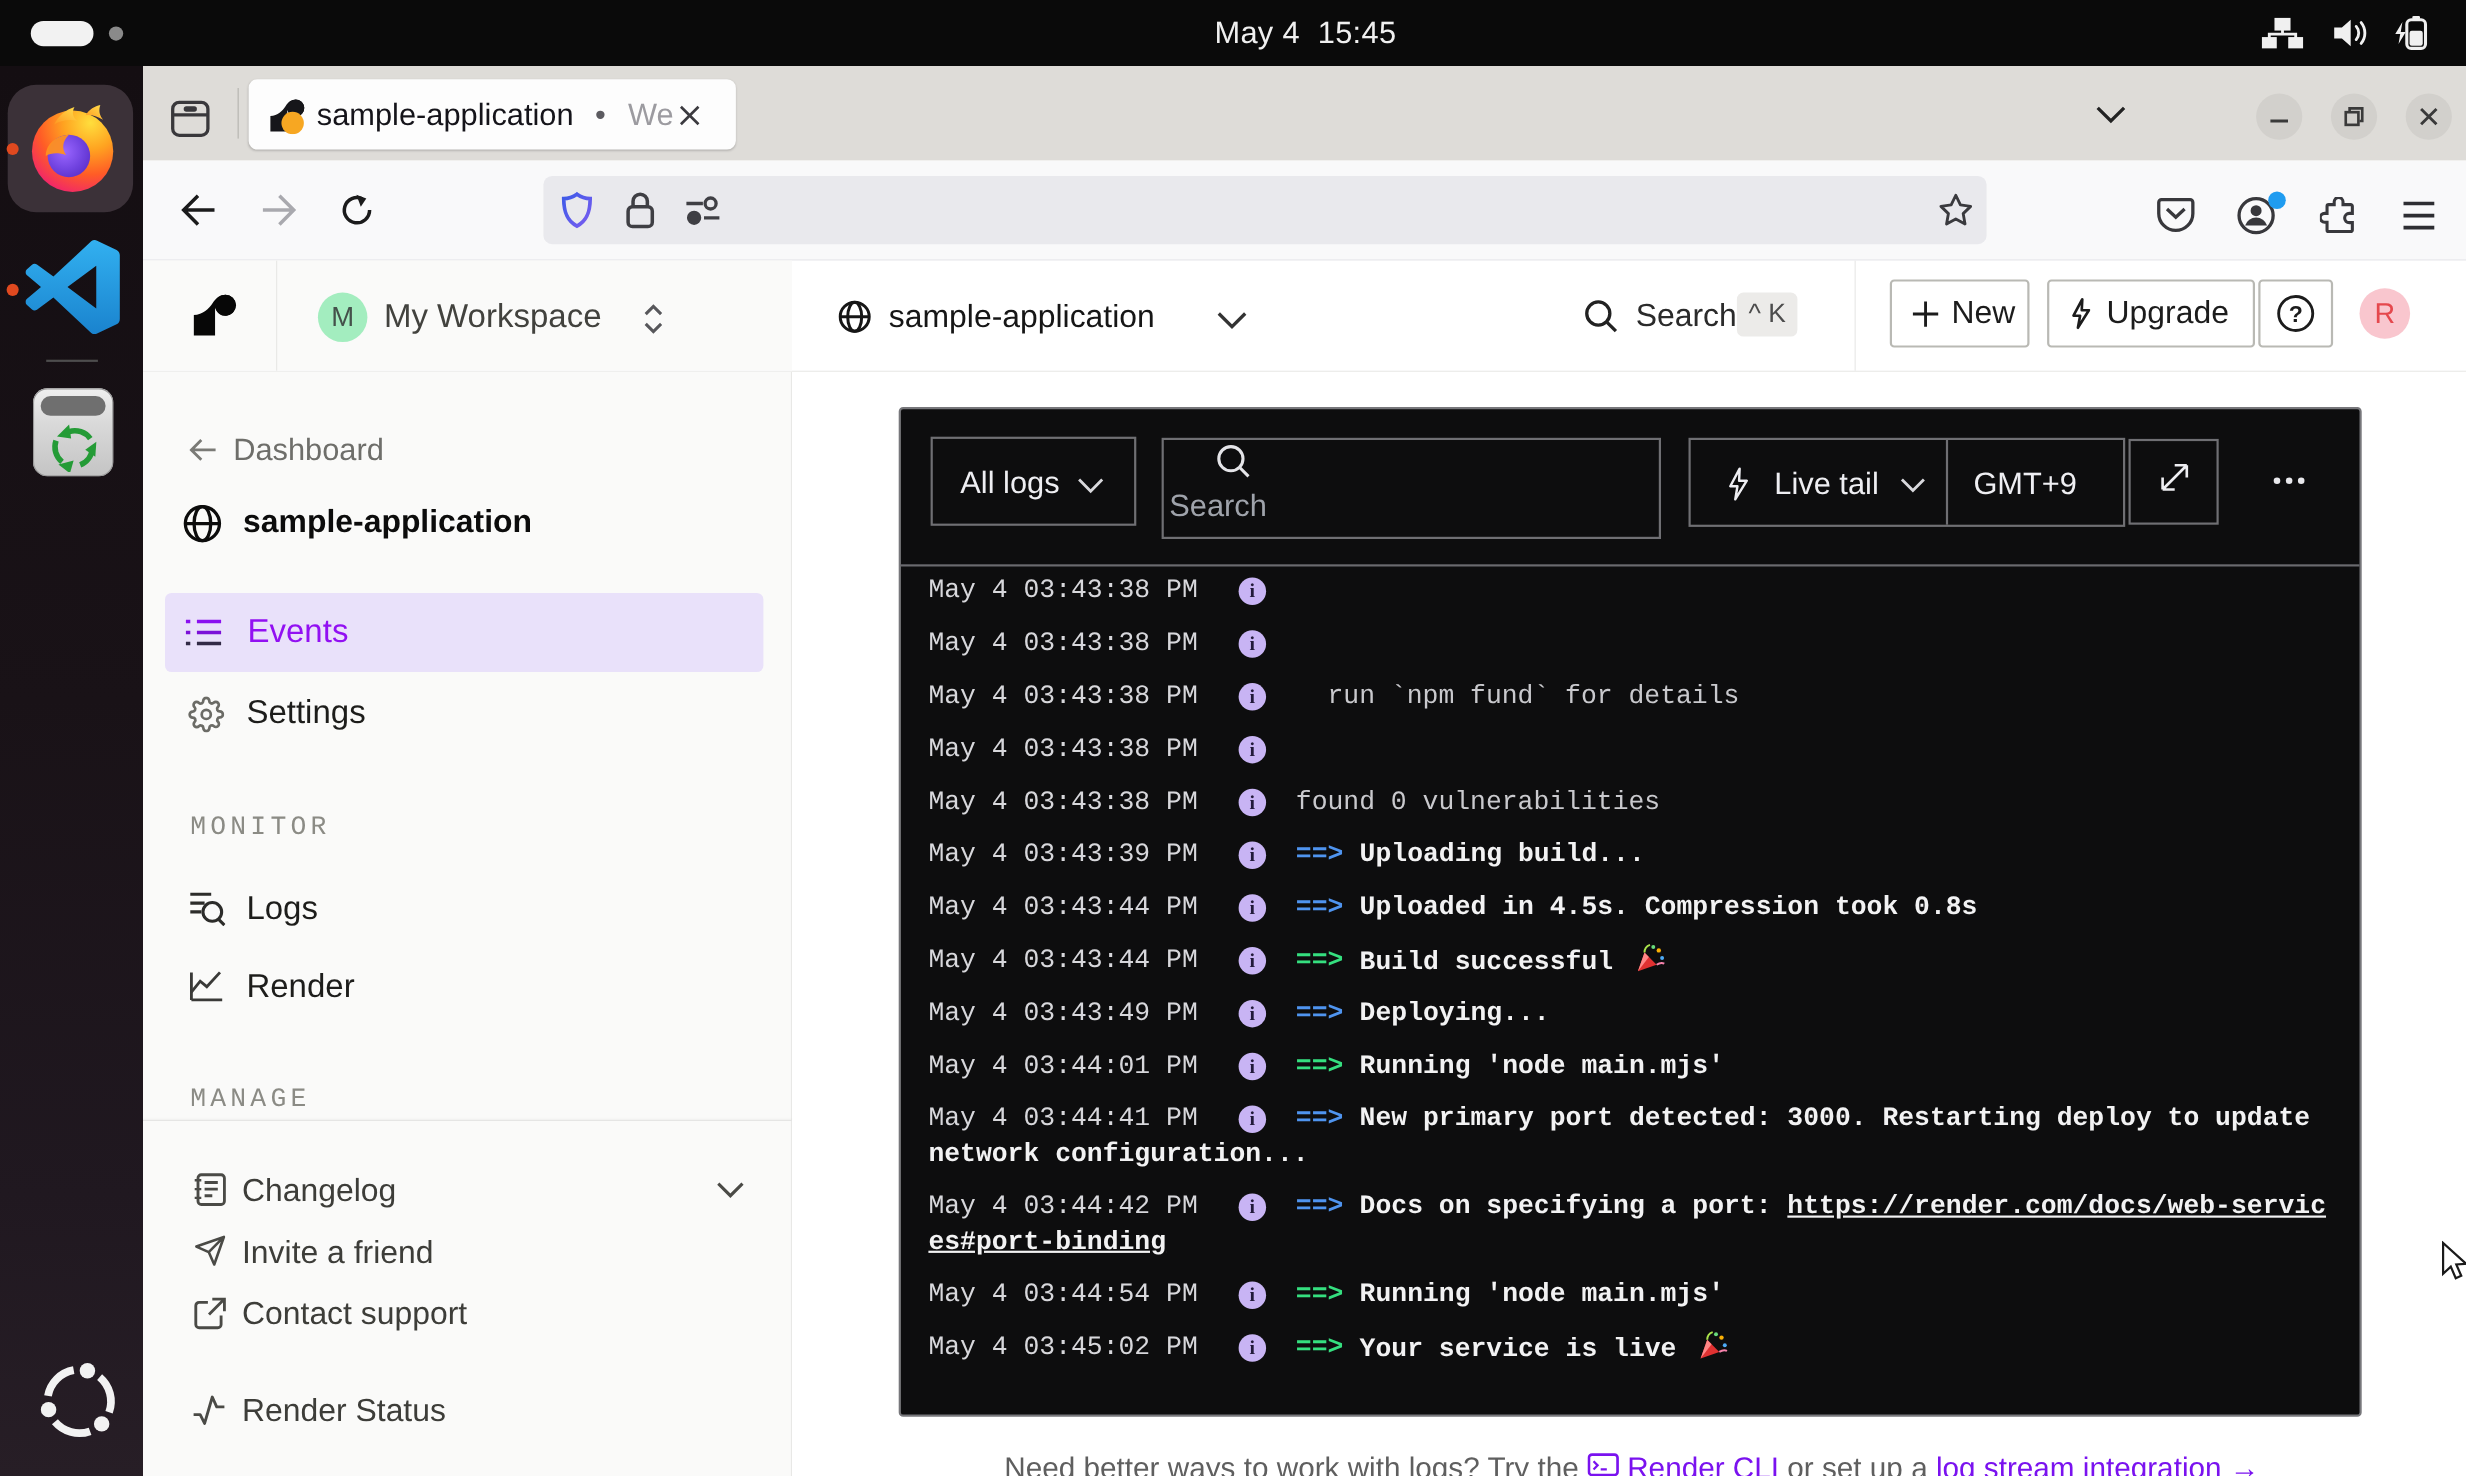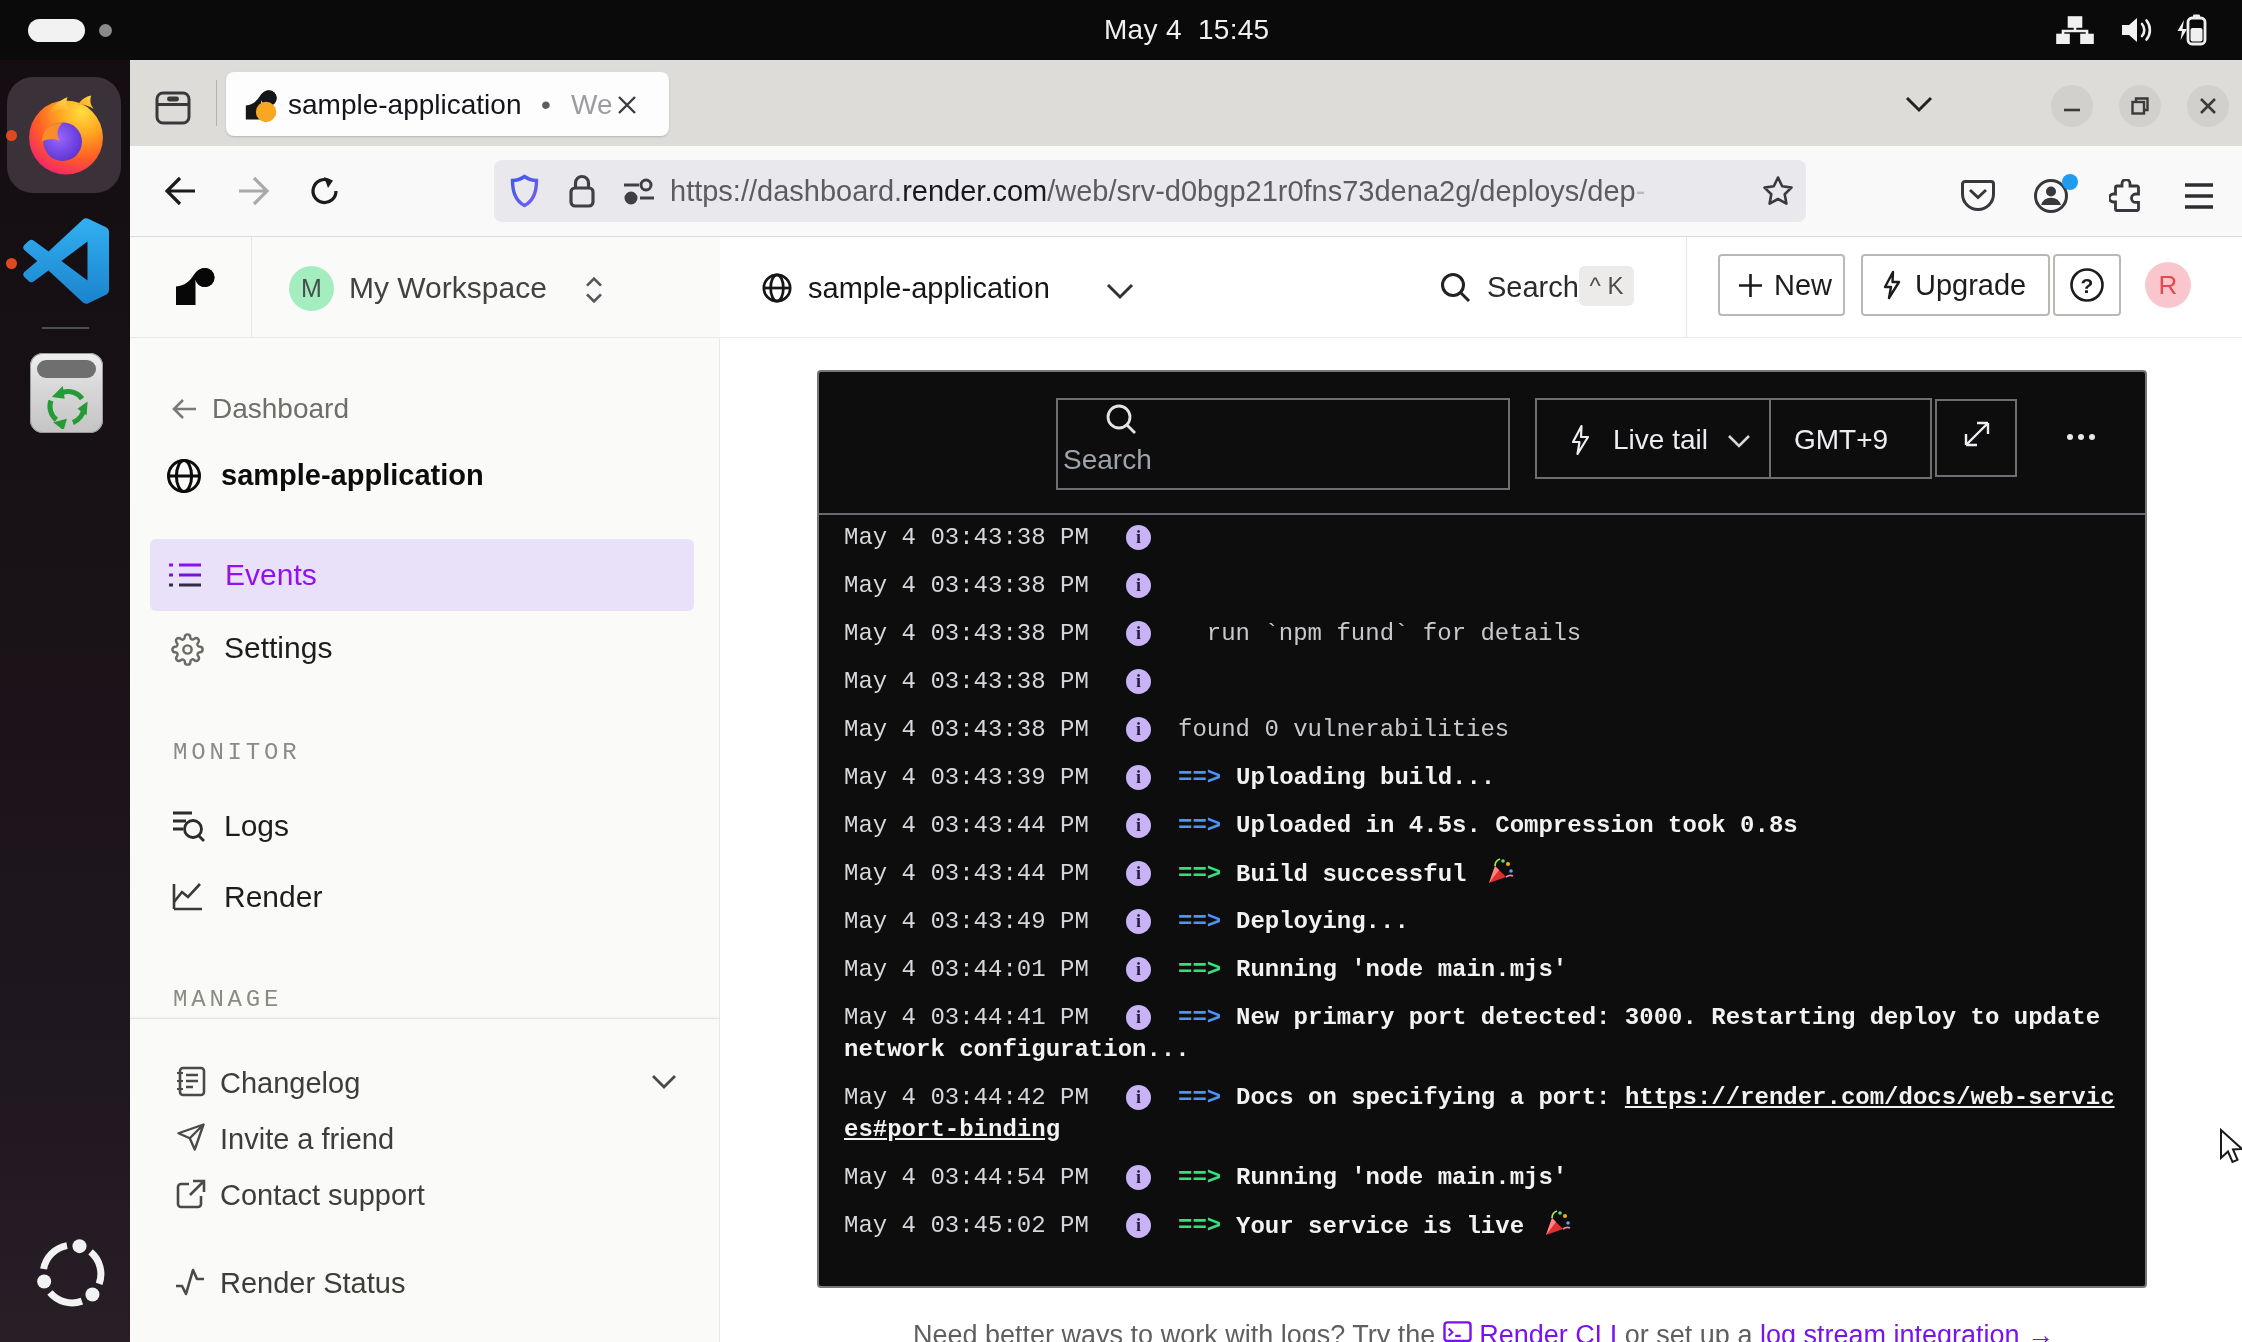--- a/index.html
+++ b/index.html
@@ -208,21 +208,20 @@
         <path d="M8.5 15 V10 a6.5 6.5 0 0 1 13 0 V15" fill="none" stroke="#3f3f44" stroke-width="3.2"></path>
       </svg>
       <svg class="abs" style="left:128px;top:17px;" width="34" height="28" viewBox="0 0 34 28">
         <g stroke="#3f3f44" stroke-width="3" fill="none">
           <path d="M2 8 H17"></path>
             <circle cx="24" cy="8" r="5"></circle>
           <path d="M18 21 H32"></path>
             <circle cx="9" cy="21" r="5" fill="#3f3f44"></circle>
         </g>
       </svg>
-      <div class="abs" style="left:176px;top:15px;font-size:29px;color:#5b5b60;white-space:pre;">https://dashboard.<span style="color:#19191d;">render.com</span>/web/srv-d0bgp21r0fns73dena2g/deploys/dep<span style="color:#b9b9be;">-</span></div>
       <svg class="abs" style="left:1268px;top:15px;" width="32" height="32" viewBox="0 0 32 32">
         <path d="M16 2.5 L20.2 11.3 L29.5 12.6 L22.7 19.2 L24.4 28.6 L16 24 L7.6 28.6 L9.3 19.2 L2.5 12.6 L11.8 11.3 Z" fill="none" stroke="#3a3a3e" stroke-width="2.6" stroke-linejoin="round"></path>
       </svg>
     </div>
     <svg class="abs" style="left:1830px;top:33px;" width="36" height="34" viewBox="0 0 36 34">
       <path d="M5 2.5 H31 a2.5 2.5 0 0 1 2.5 2.5 V15 a15.5 15.5 0 0 1 -31 0 V5 A2.5 2.5 0 0 1 5 2.5 Z" fill="none" stroke="#38383c" stroke-width="3"></path>
       <path d="M10 11 L18 18.5 L26 11" fill="none" stroke="#38383c" stroke-width="3"></path>
     </svg>
     <svg class="abs" style="left:1903px;top:32px;" width="36" height="36" viewBox="0 0 36 36">
       <circle cx="18" cy="18" r="15.5" fill="none" stroke="#38383c" stroke-width="3"></circle>
@@ -357,20 +356,26 @@
           <path d="M17 2 H28 V13 M28 2 L14 16"></path>
         </g>
       </svg>
       <div class="sideitem" style="left:90px;top:841px;font-size:29px;color:#3d3d39;">Contact support</div>
       <svg class="abs" style="left:44px;top:928px;" width="32" height="32" viewBox="0 0 32 32">
         <path d="M2 20 H8 L12 28 L19 4 L23 13 H30" fill="none" stroke="#4a4a46" stroke-width="2.6" stroke-linejoin="round"></path>
       </svg>
       <div class="sideitem" style="left:90px;top:929px;font-size:29px;color:#3d3d39;">Render Status</div>
     </div>
     <div id="panel">
+<div class="tbox" style="left:27px;top:25px;width:187px;height:81px;">
+<div class="abs" style="left:25px;top:24px;">All logs</div>
+<svg class="abs" style="left:131px;top:35px;" width="25" height="15" viewBox="0 0 25 15">
+            <path d="M2 2 L12.5 12.5 L23 2" fill="none" stroke="#d8d8dc" stroke-width="2.6"></path>
+          </svg>
+</div>
 <div class="tbox" style="left:237px;top:26px;width:454px;height:92px;">
 <svg class="abs" style="left:47px;top:3px;" width="33" height="33" viewBox="0 0 33 33">
             <circle cx="14" cy="14" r="11" fill="none" stroke="#e4e4e8" stroke-width="2.8"></circle>
             <path d="M22 22 L30 30" stroke="#e4e4e8" stroke-width="2.8"></path>
           </svg>
 <div class="abs" style="left:5px;top:44px;font-size:28px;color:#9fa3ab;">Search</div>
 </div>
 <div class="tbox" style="left:716px;top:26px;width:397px;height:81px;">
 <svg class="abs" style="left:33px;top:24px;" width="21" height="32" viewBox="0 0 21 32">
             <path d="M11.5 2 L3 18 H9.5 L7.5 30 L18 13 H11 Z" fill="none" stroke="#eeeef2" stroke-width="2.2" stroke-linejoin="round"></path>

